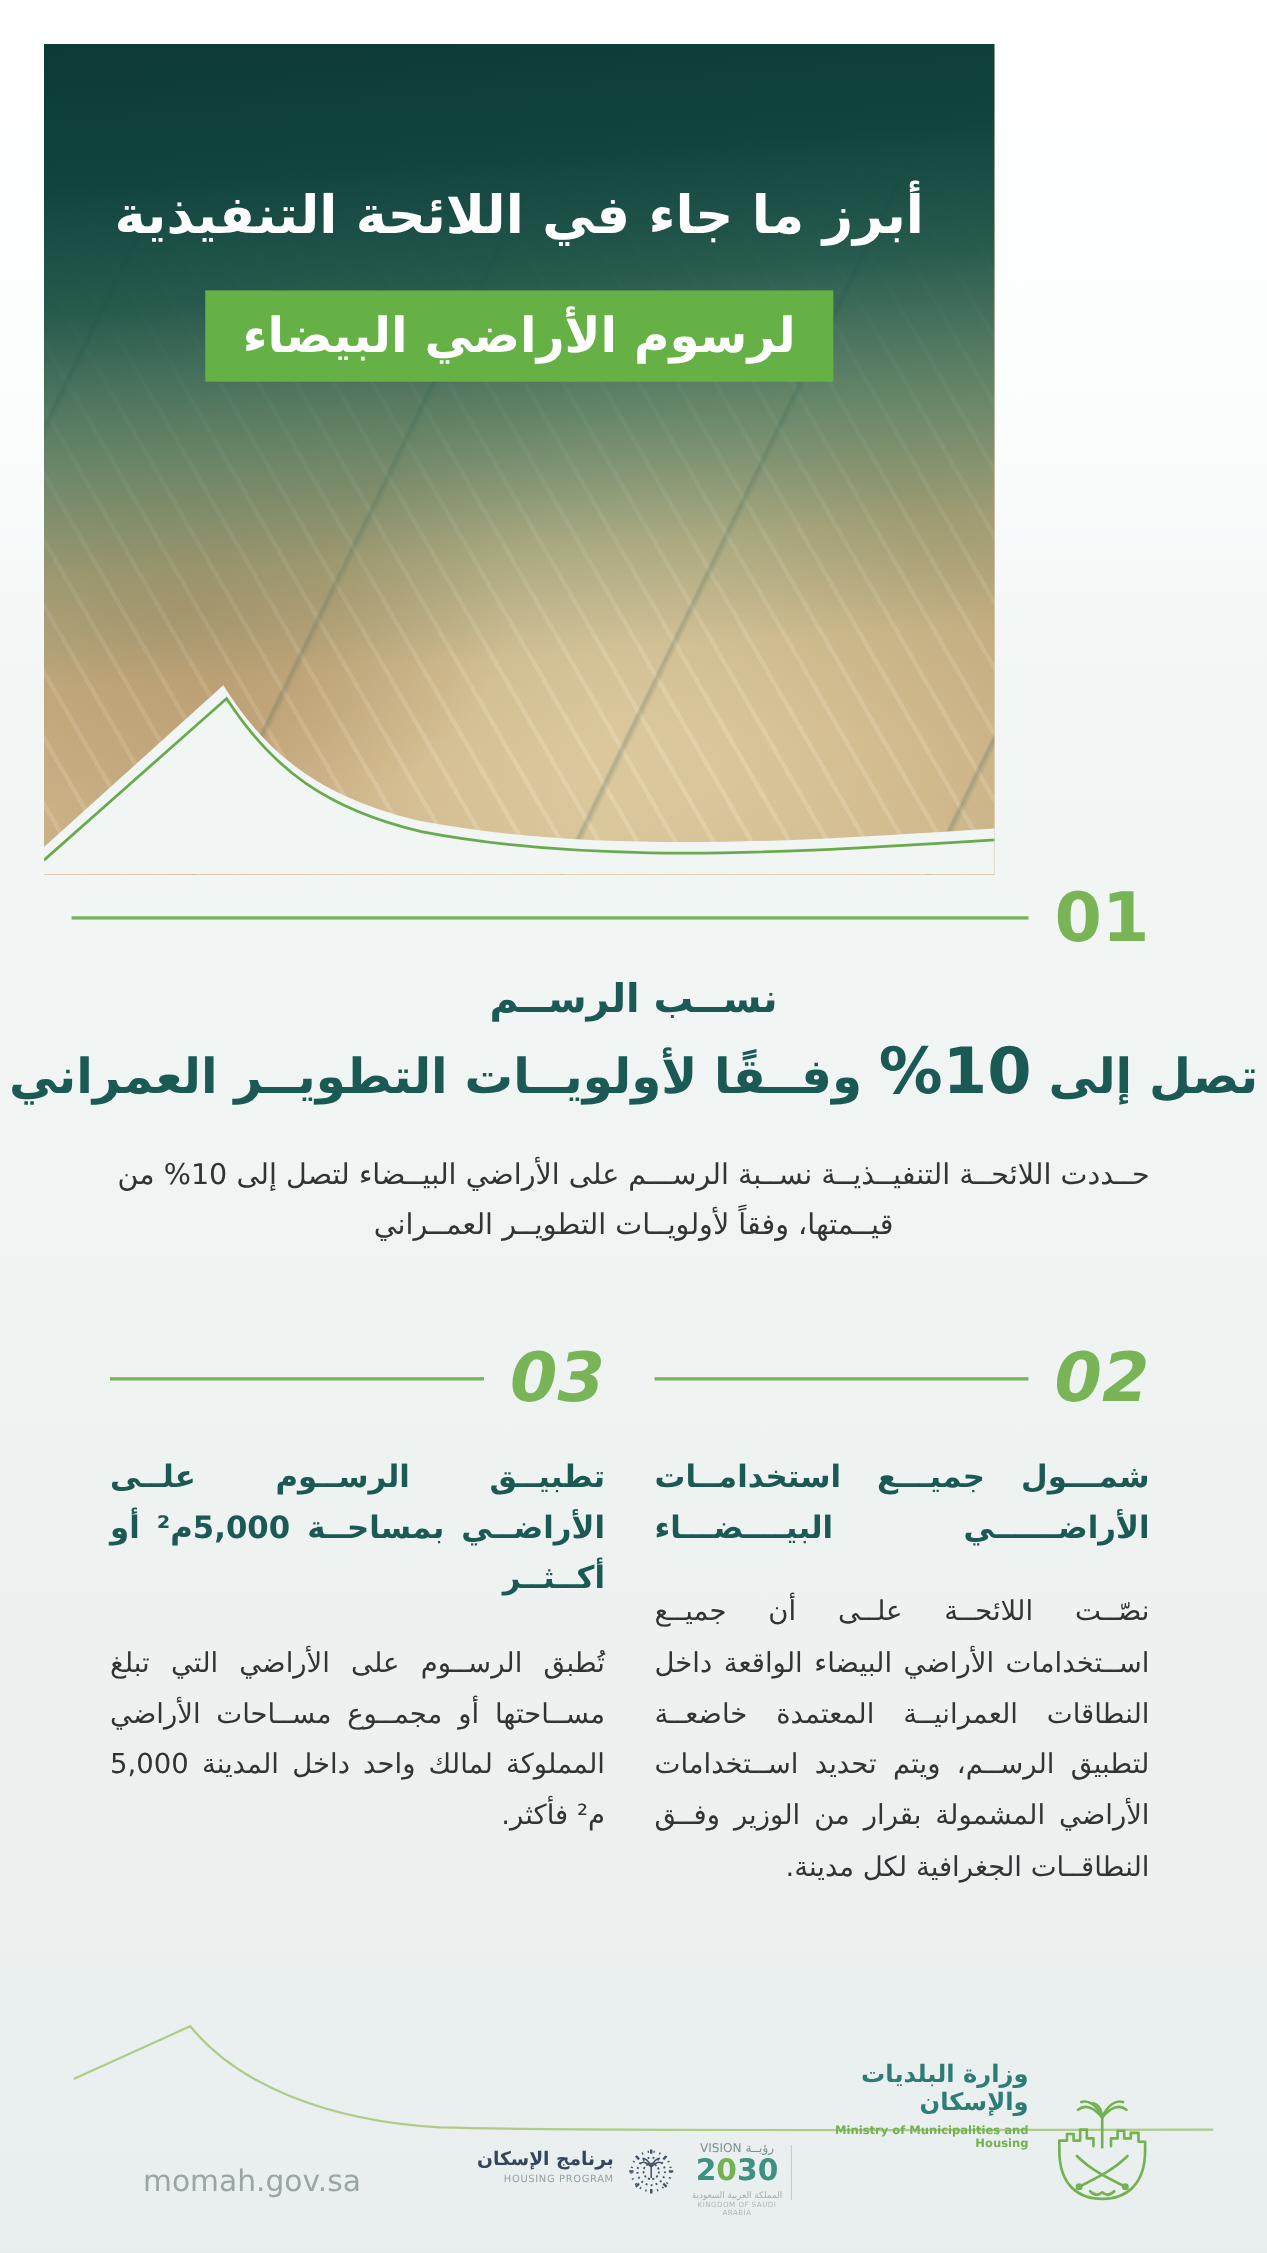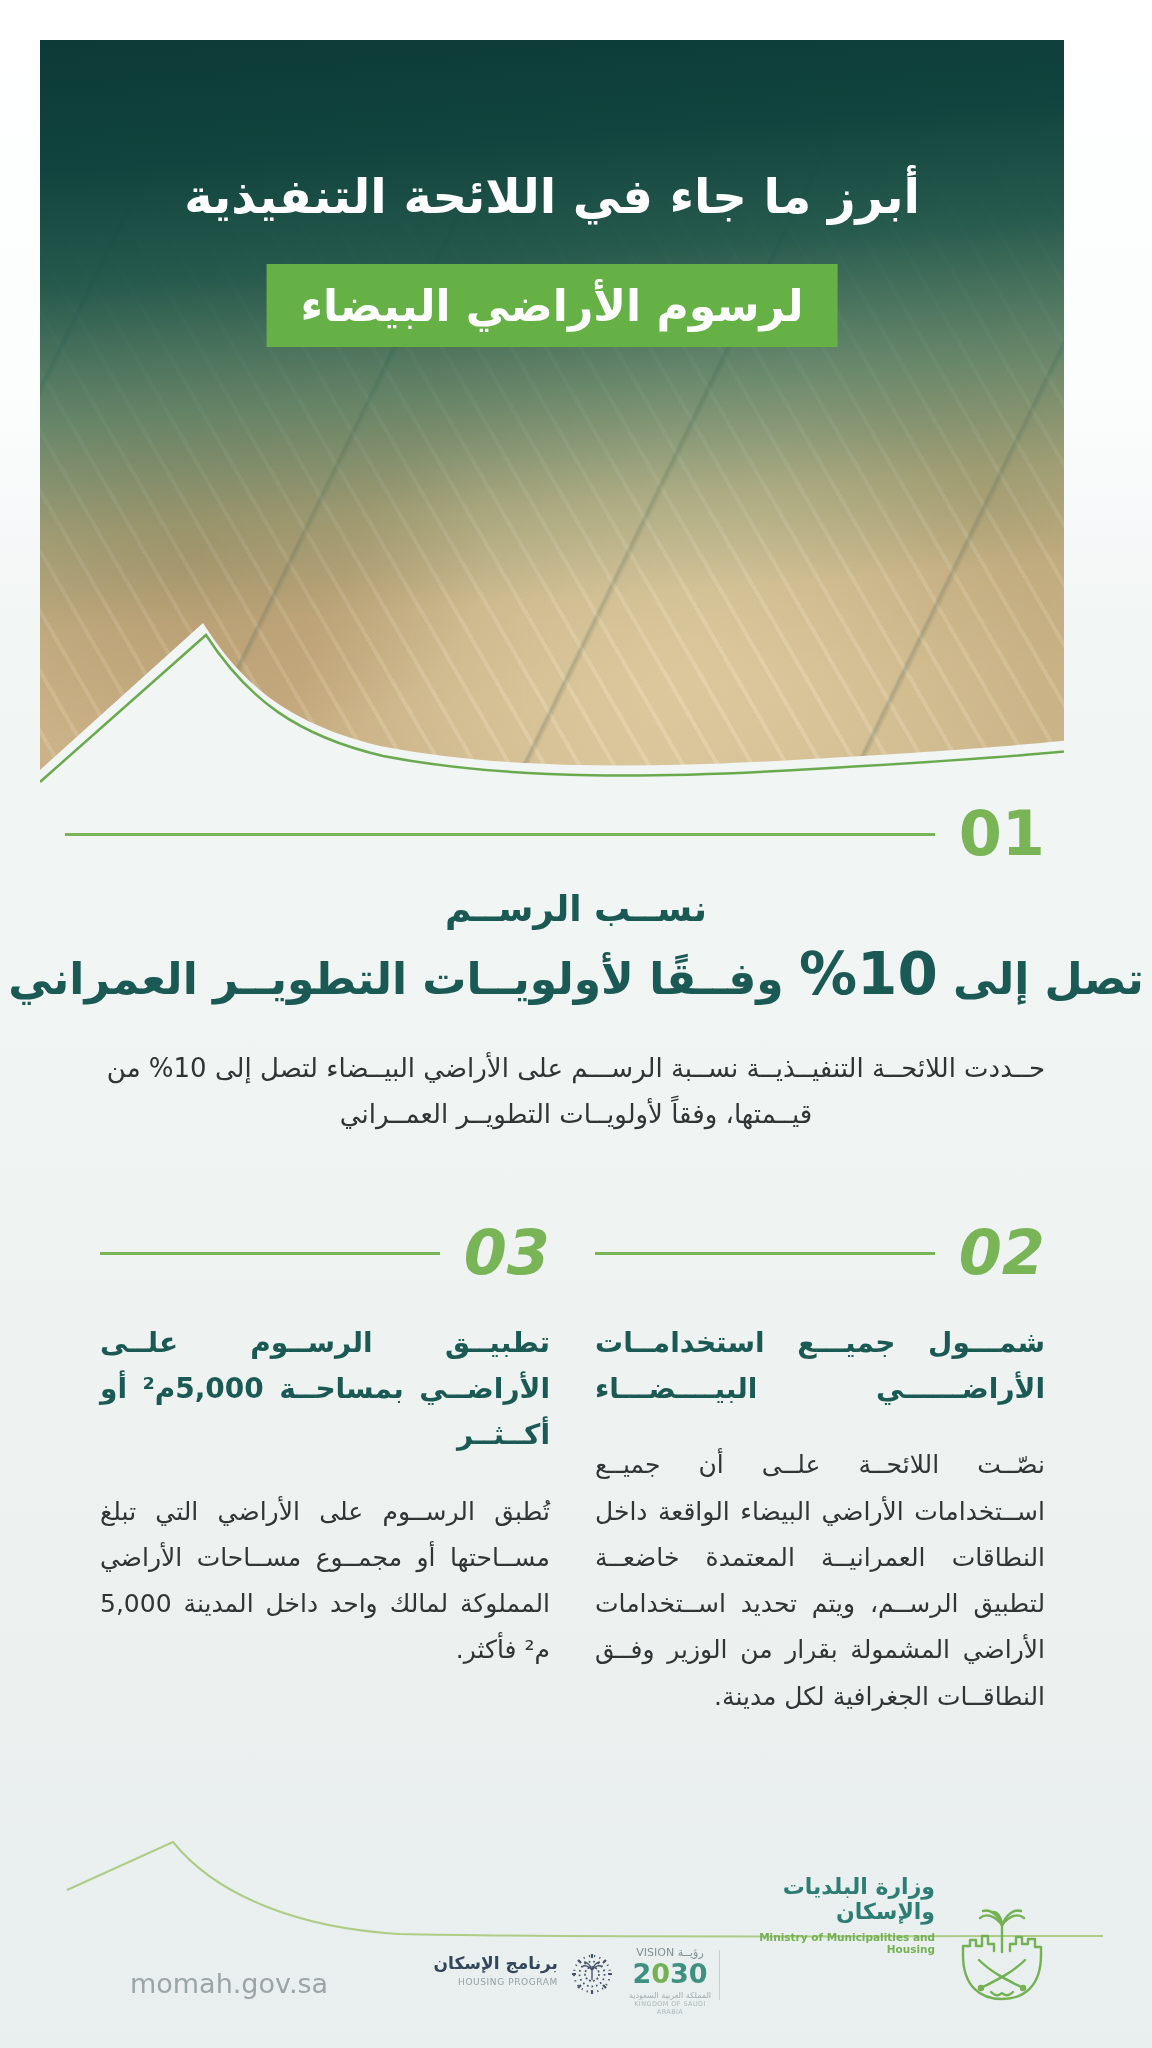--- a/index.html
+++ b/index.html
@@ -3,21 +3,21 @@
 <meta charset="utf-8">
 <style>
   html,body{margin:0;padding:0;background:#dfe5e4;}
   .page{
     position:relative;width:1152px;height:2048px;margin:0 auto;overflow:hidden;
     font-family:"DejaVu Sans","Liberation Sans",sans-serif;
     background:linear-gradient(180deg,#ffffff 0%,#fbfdfd 20%,#f2f6f5 30%,#f0f4f3 52%,#ecf1f0 82%,#e8efee 100%);
   }
   
   .hero{
-    position:absolute;left:40px;top:40px;width:1024px;height:755px;overflow:hidden;
+    position:absolute;left:40px;top:40px;width:864px;height:755px;overflow:hidden;
     background-color:#d2bc92;
     background-image:
       linear-gradient(176deg,#0c3a37 0%,#11443e 16%,rgba(20,80,70,.90) 30%,rgba(40,105,85,.62) 46%,rgba(90,130,95,.35) 60%,rgba(160,160,115,.12) 72%,rgba(0,0,0,0) 84%),
       repeating-linear-gradient(116deg,rgba(80,100,80,0) 0px,rgba(80,100,80,0) 150px,rgba(70,95,85,.28) 153px,rgba(80,100,80,0) 158px,rgba(80,100,80,0) 300px),
       repeating-linear-gradient(60deg,rgba(255,255,255,.09) 0 4px,rgba(120,95,60,.05) 4px 30px),
       radial-gradient(420px 300px at 15% 68%,rgba(187,156,112,.9),rgba(187,156,112,0) 70%),
       radial-gradient(500px 380px at 62% 82%,rgba(226,206,162,.95),rgba(226,206,162,0) 75%),
       radial-gradient(460px 380px at 92% 60%,rgba(196,170,124,.9),rgba(196,170,124,0) 70%),
       linear-gradient(115deg,#d6c096 0%,#cbb084 40%,#dbc89e 68%,#cfb88b 100%);
   }

